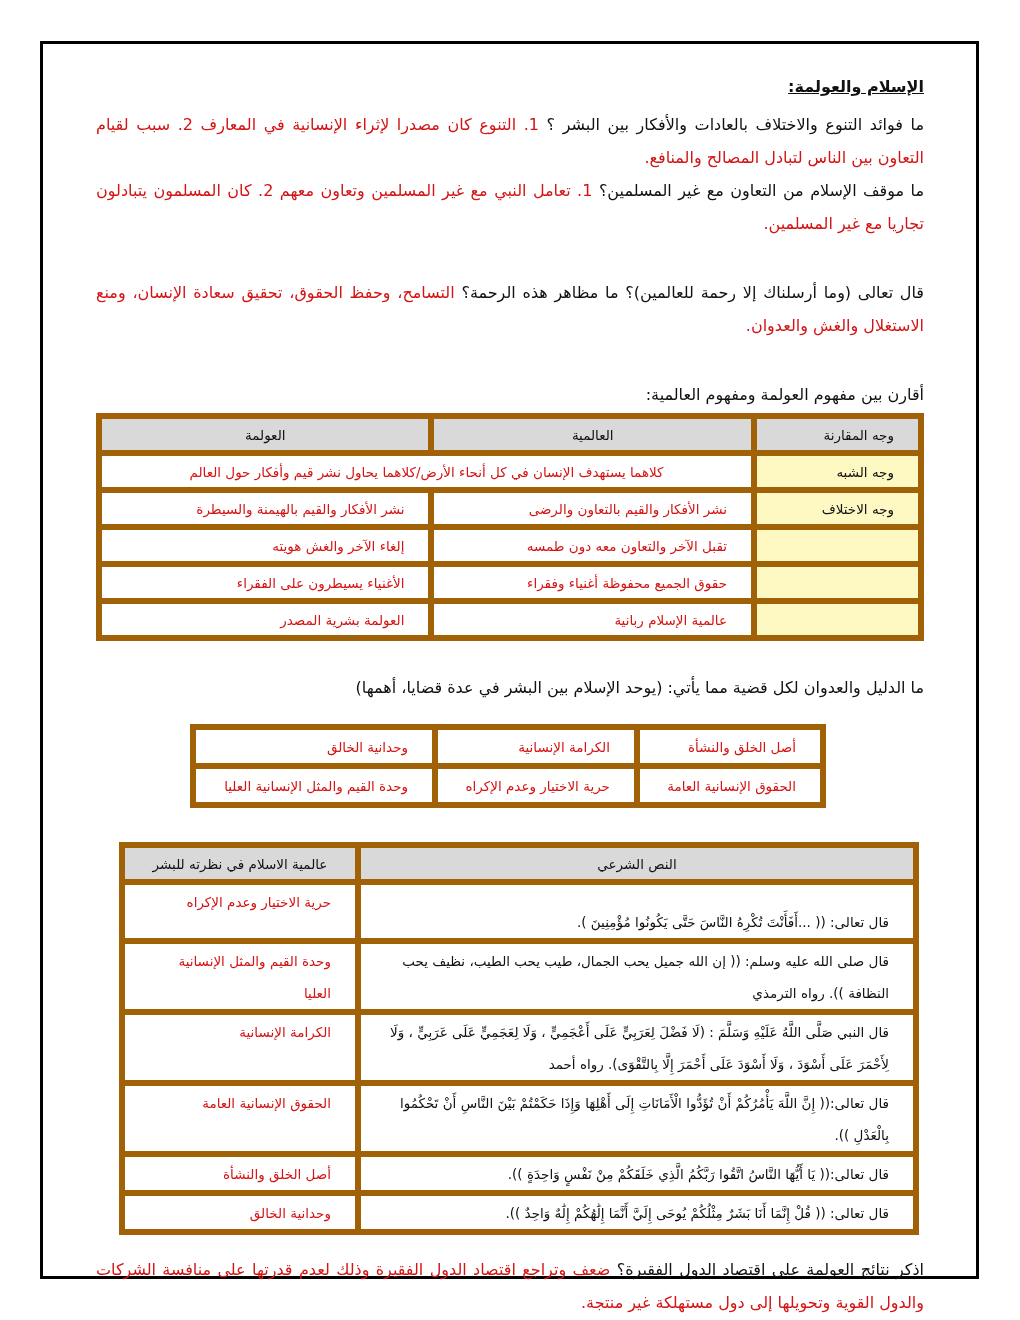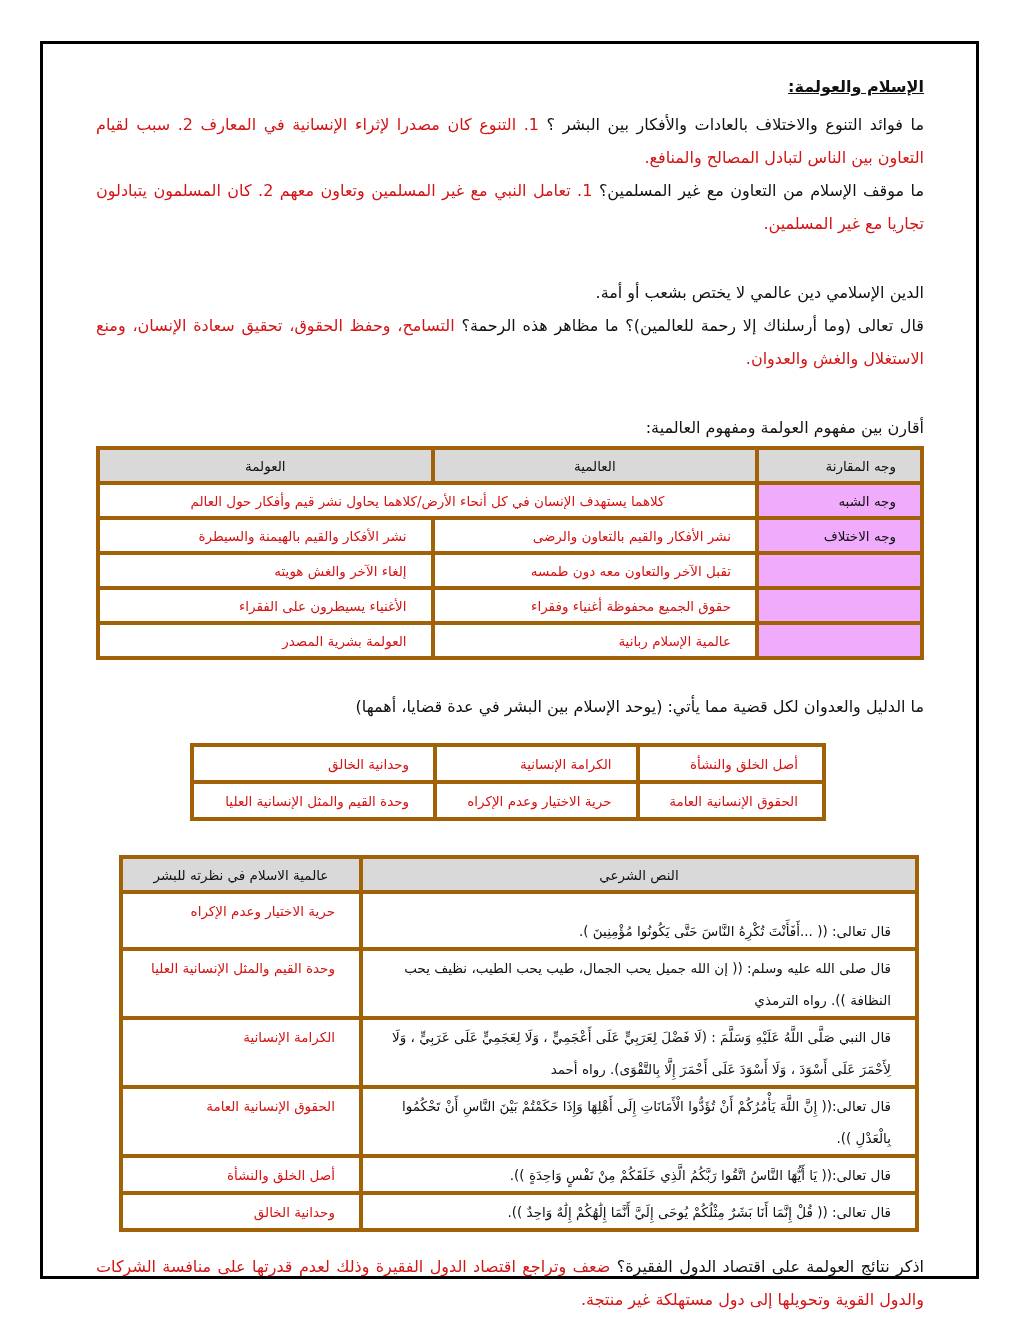--- a/index.html
+++ b/index.html
@@ -12,24 +12,24 @@
       border: 3px solid #000;
     }
     .content { position: absolute; left: 96px; right: 96px; top: 66px; direction: rtl; }
     .title { font-size: 16px; font-weight: bold; text-decoration: underline; margin: 8px 0 8px 0; line-height: 26px; }
     p.para { margin: 0; font-size: 16px; line-height: 33px; text-align: justify; }
     .red { color: #d41414; }
     .gap-sm { height: 36px; }
     .gap-md { height: 42px; }
 
     table { border-collapse: collapse; font-size: 13.5px; }
-    td, th { border: 4px solid #a16207; padding: 0 24px; height: 31px; font-weight: normal; }
+    td, th { border: 6px solid #a16207; padding: 0 24px; height: 31px; font-weight: normal; }
     th { background: #d9d9d9; text-align: center; }
     .t1 { width: 828px; margin-top: 2px; }
-    .t1 td.label { background: #f0abfc; width: 113px; text-align: right; }
+    .t1 td.label { background: #fef9c3; width: 113px; text-align: right; }
     .t1 td { text-align: right; }
     .t1 td.center { text-align: center; }
     .t1 th.label { text-align: right; }
 
     .t2 { width: 636px; margin-right: 98px; }
     .t2 td { height: 33px; text-align: right; }
 
     .t3 { width: 800px; margin-right: 5px; }
     .t3 td { text-align: right; vertical-align: top; line-height: 32px; padding-top: 1px; }
     .t3 td.verse { width: 504px; font-size: 13.5px; }
@@ -46,21 +46,20 @@
   <p class="para">
     <span>ما فوائد التنوع والاختلاف بالعادات والأفكار بين البشر ؟</span>
     <span class="red">1. التنوع كان مصدرا لإثراء الإنسانية في المعارف 2. سبب لقيام التعاون بين الناس لتبادل المصالح والمنافع.</span>
   </p>
   <p class="para">
     <span>ما موقف الإسلام من التعاون مع غير المسلمين؟</span>
     <span class="red">1. تعامل النبي مع غير المسلمين وتعاون معهم 2. كان المسلمون يتبادلون تجاريا مع غير المسلمين.</span>
   </p>
 
   <div class="gap-sm"></div>
-  <p class="para">الدين الإسلامي دين عالمي لا يختص بشعب أو أمة.</p>
   <p class="para">
     <span>قال تعالى (وما أرسلناك إلا رحمة للعالمين)؟ ما مظاهر هذه الرحمة؟</span>
     <span class="red">التسامح، وحفظ الحقوق، تحقيق سعادة الإنسان، ومنع الاستغلال والغش والعدوان.</span>
   </p>
 
   <div class="gap-sm"></div>
   <p class="para">أقارن بين مفهوم العولمة ومفهوم العالمية:</p>
 
   <table class="t1">
     <tbody>

